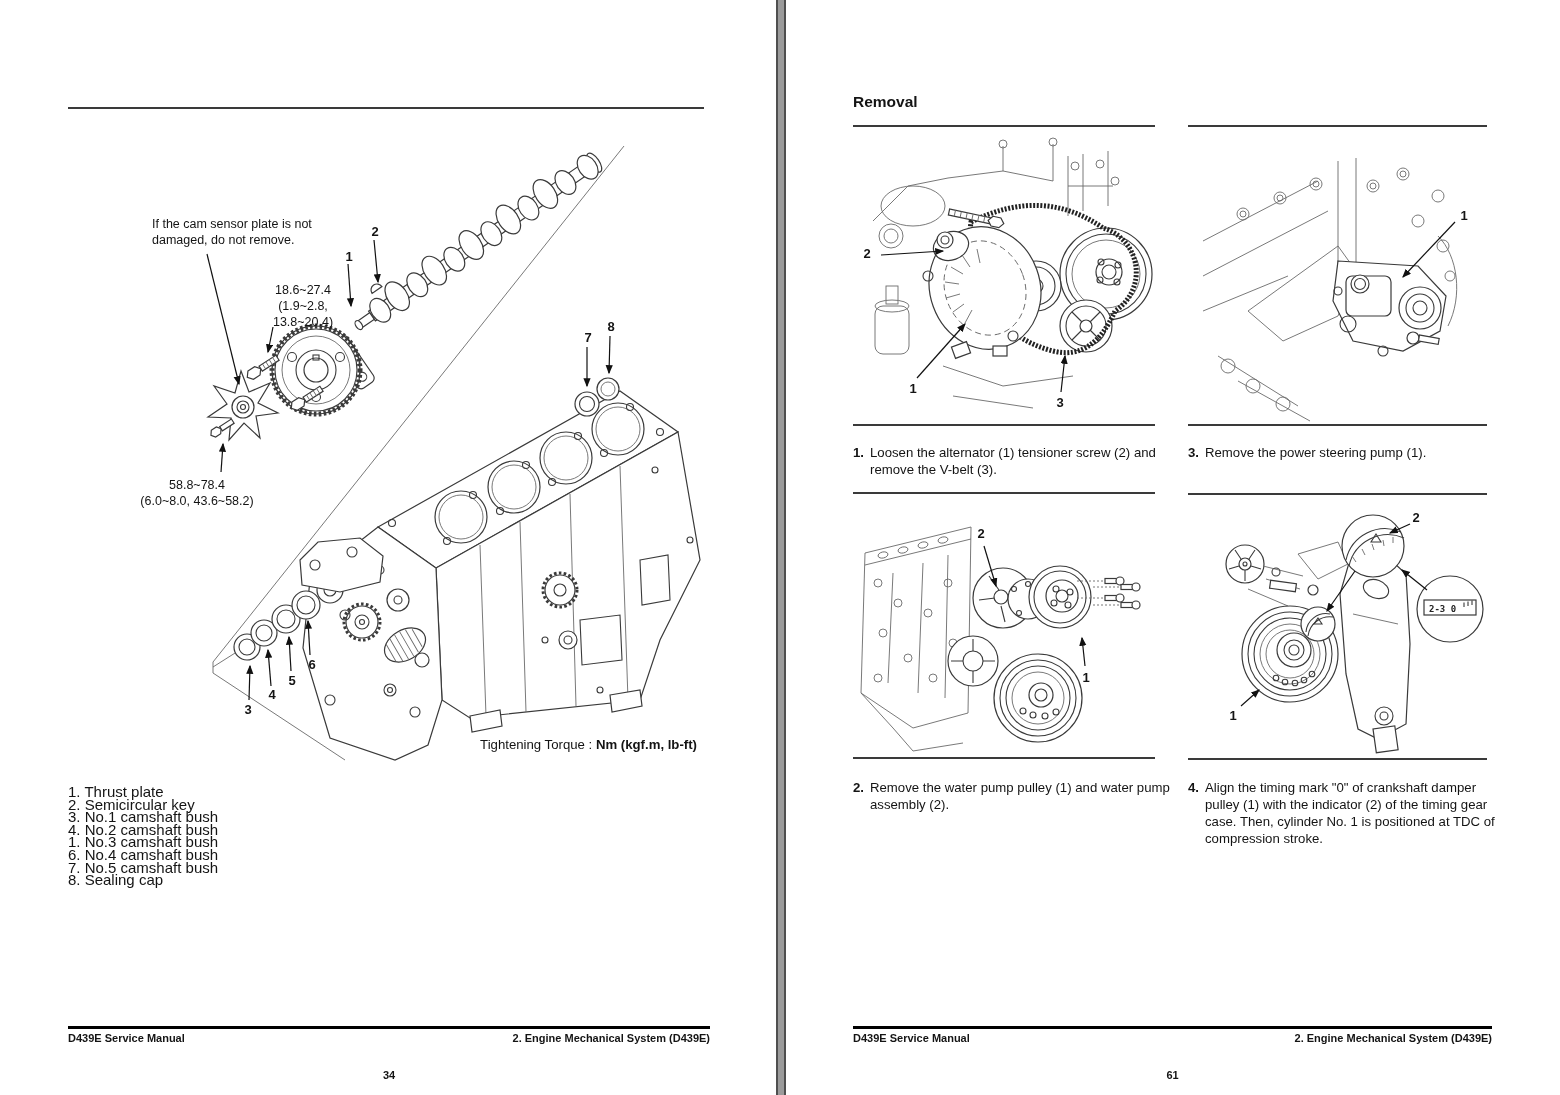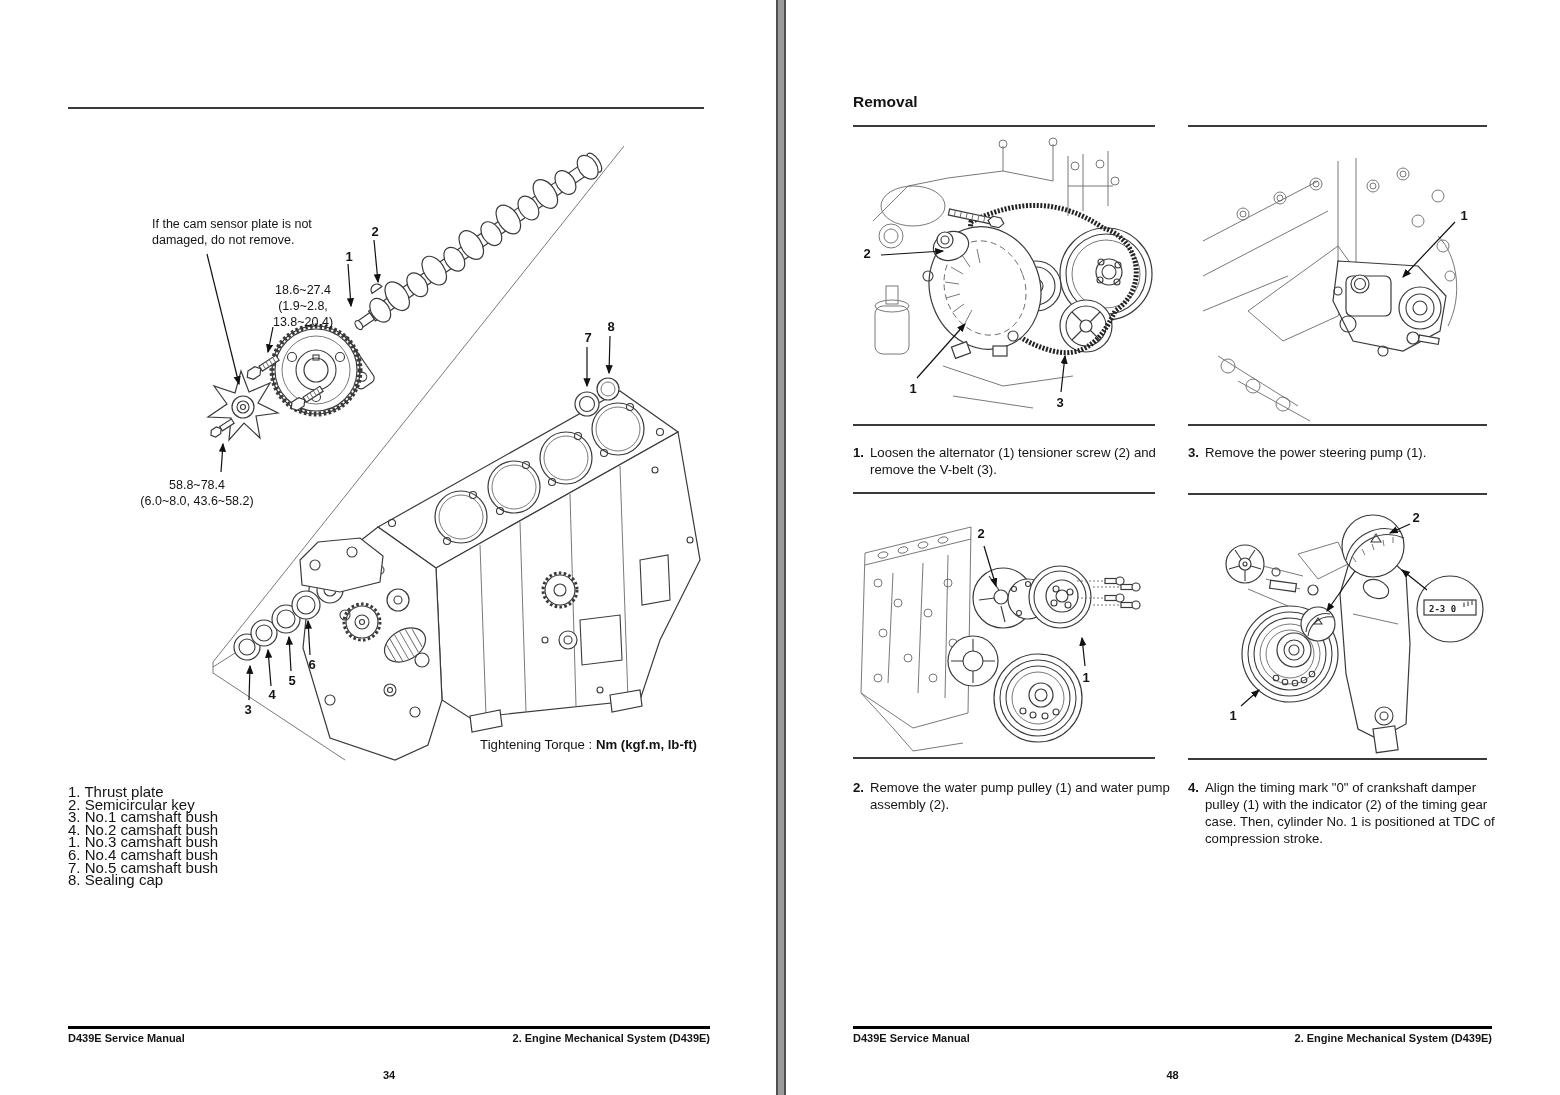--- a/index.html
+++ b/index.html
@@ -533,17 +533,17 @@
     <span>Remove the water pump pulley (1) and water pump assembly (2).</span>
   </div>
   <div class="step" style="left:1188px;top:779px;width:299px;">
     <span class="num">4.</span>
     <span>Align the timing mark "0" of crankshaft damper pulley (1) with the indicator (2) of the timing gear case. Then, cylinder No. 1 is positioned at TDC of compression stroke.</span>
   </div>
 
   <div class="footrule" style="left:853px;top:1026px;width:639px;"></div>
   <div class="footer" style="left:853px;top:1032px;width:639px;">
     <span class="fl">D439E Service Manual</span>
-    <span class="fc">48</span>
+    <span class="fc">61</span>
     <span class="fr">2. Engine Mechanical System (D439E)</span>
   </div>
 
 </div>
 
 </body></html>

